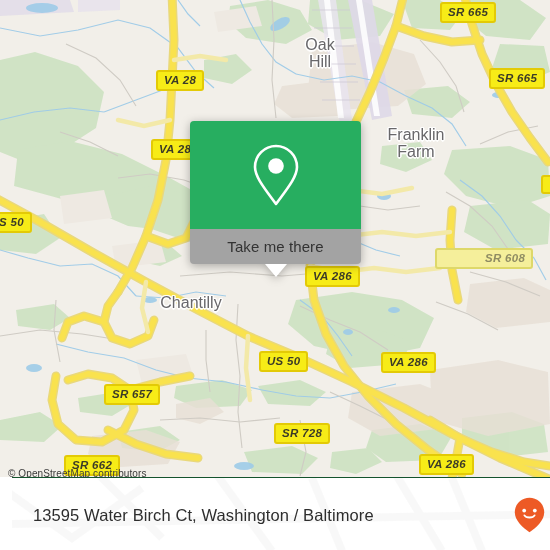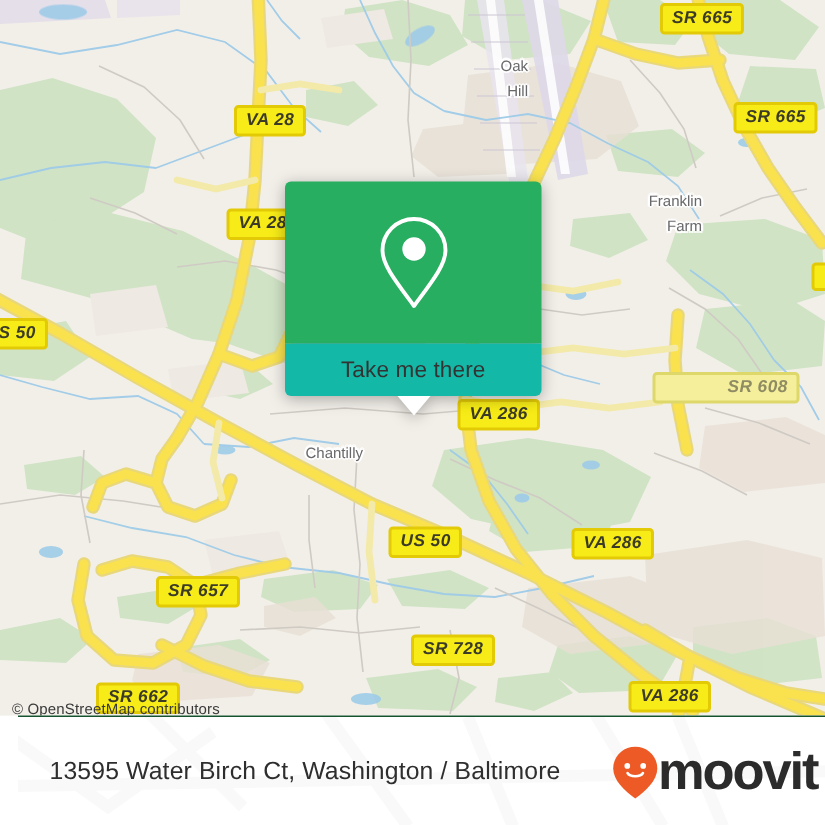--- a/index.html
+++ b/index.html
@@ -125,21 +125,21 @@
     align-items: center;
     justify-content: center;
   }
   .popup-pin-icon {
     width: 54px;
     height: 64px;
   }
   .popup-footer {
     width: 171px;
     height: 35px;
-    background: #14b8a6;
+    background: #a3a3a3;
     border-radius: 0 0 4px 4px;
     display: flex;
     align-items: center;
     justify-content: center;
     position: relative;
   }
   .popup-label {
     font-size: 15px;
     color: #333333;
     letter-spacing: 0.1px;
@@ -177,23 +177,23 @@
     background: #f5ef9b;
     border-color: #ded86a;
     color: #8f8c63;
     padding-left: 48px;
   }
 
   
   .place-label {
     position: absolute;
     color: #68676a;
-    font-size: 10px;
+    font-size: 16px;
     line-height: 17px;
-    text-align: right;
+    text-align: center;
     z-index: 15;
     white-space: pre;
     text-shadow:
       1.5px 0 0 rgba(255,255,255,.85), -1.5px 0 0 rgba(255,255,255,.85),
       0 1.5px 0 rgba(255,255,255,.85), 0 -1.5px 0 rgba(255,255,255,.85),
       1px 1px 0 rgba(255,255,255,.85), -1px -1px 0 rgba(255,255,255,.85),
       1px -1px 0 rgba(255,255,255,.85), -1px 1px 0 rgba(255,255,255,.85);
   }
 </style>
 </head>
@@ -463,17 +463,16 @@
     <div class="footer-logo">
       <span class="moovit-pin">
         <svg width="31" height="36" viewBox="0 0 31 36" xmlns="http://www.w3.org/2000/svg">
           <path d="M15.5 0.8 C7.3 0.8 0.8 7.2 0.8 15.2 C0.8 23.4 8.4 30.2 15.5 35.3
                    C22.6 30.2 30.2 23.4 30.2 15.2 C30.2 7.2 23.7 0.8 15.5 0.8 Z" fill="#ed5a25"></path>
           <circle cx="10.2" cy="13.6" r="1.9" fill="#ffffff"></circle>
           <circle cx="20.8" cy="13.6" r="1.9" fill="#ffffff"></circle>
           <path d="M10.4 18.4 C12.0 21.2 19.0 21.2 20.6 18.4" fill="none" stroke="#ffffff" stroke-width="1.8" stroke-linecap="round"></path>
         </svg>
       </span>
-      <span class="moovit-word">moovit</span>
     </div>
   </div>
 
 </div>
 
 </body></html>

